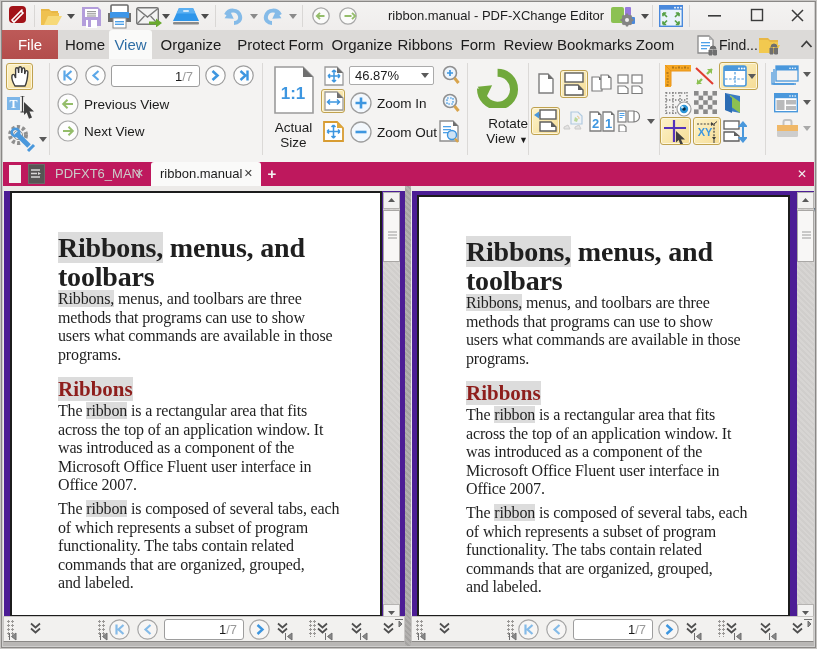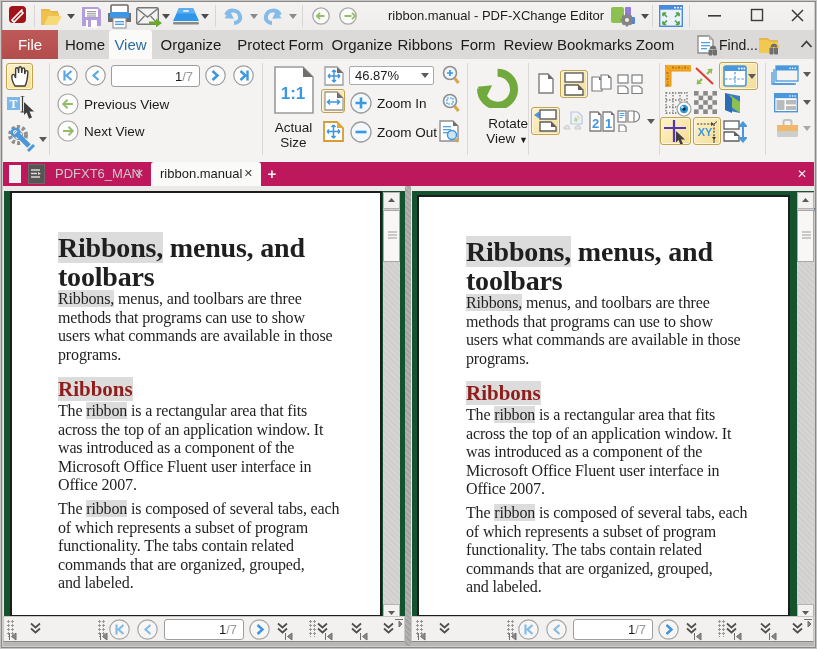--- a/index.html
+++ b/index.html
@@ -22,21 +22,21 @@
   .glabel{position:absolute;top:144px;height:14px;font-size:13px;color:#657585;text-align:center;white-space:nowrap;}
   .rlbl{position:absolute;font-size:13.5px;color:#1b1b1b;white-space:nowrap;}
   .goldbtn{position:absolute;background:linear-gradient(135deg,#fdf3c9,#f5dc96);border:1px solid #c0a24f;border-radius:3px;box-sizing:border-box;box-shadow:inset 0 0 0 1px #fdf6dd;}
   .combo{position:absolute;background:#fff;border:1px solid #ababab;border-radius:2px;box-sizing:border-box;font-size:13px;color:#1b1b1b;}
   
   #doctabs{position:absolute;left:3px;top:162px;width:811px;height:24px;background:#be185d;}
   #doctabs-grip{position:absolute;left:0px;top:0;width:22px;height:24px;background:#f4f3f2;}
   .dtab-x{color:#c9c8c7;font-size:11px;}
   
   #docarea{position:absolute;left:3px;top:186px;width:811px;height:460px;background:#b9b7b5;}
-  .pane{position:absolute;top:0;height:431px;background:#14532d;border:1px solid #eceae8;border-width:5px 0 0 1px;box-sizing:border-box;}
+  .pane{position:absolute;top:0;height:431px;background:#4c1d95;border:1px solid #eceae8;border-width:5px 0 0 1px;box-sizing:border-box;}
   .page{position:absolute;background:#fff;border:2px solid #1c1c1c;box-sizing:border-box;overflow:hidden;}
   .sbar{position:absolute;top:1px;width:17px;background:repeating-linear-gradient(45deg,#d7d5d3 0 2px,#d0cecc 2px 4px);}
   .sbtn{position:absolute;left:0;width:17px;height:17px;background:#f3f2f1;border:1px solid #b5b3b1;box-sizing:border-box;color:#555;}
   .sthumb{position:absolute;left:0;width:17px;height:52px;background:#f8f7f6;border:1px solid #a9a7a5;box-sizing:border-box;}
   .btoolbar{position:absolute;height:26px;background:#f2f1ef;border:1px solid #c9c7c5;border-bottom:1px solid #8a8886;box-sizing:border-box;}
   .grip{width:8px;height:17px;background-image:radial-gradient(circle at 1.5px 1.5px,#9a9896 1px,transparent 1.2px);background-size:4px 4px;}
   
   .doc{font-family:"Liberation Serif",serif;color:#1f1f1f;position:absolute;}
   .hl{background:#dcdcdc;}
   .h1{font-size:28px;font-weight:bold;letter-spacing:-0.2px;line-height:24px;}

